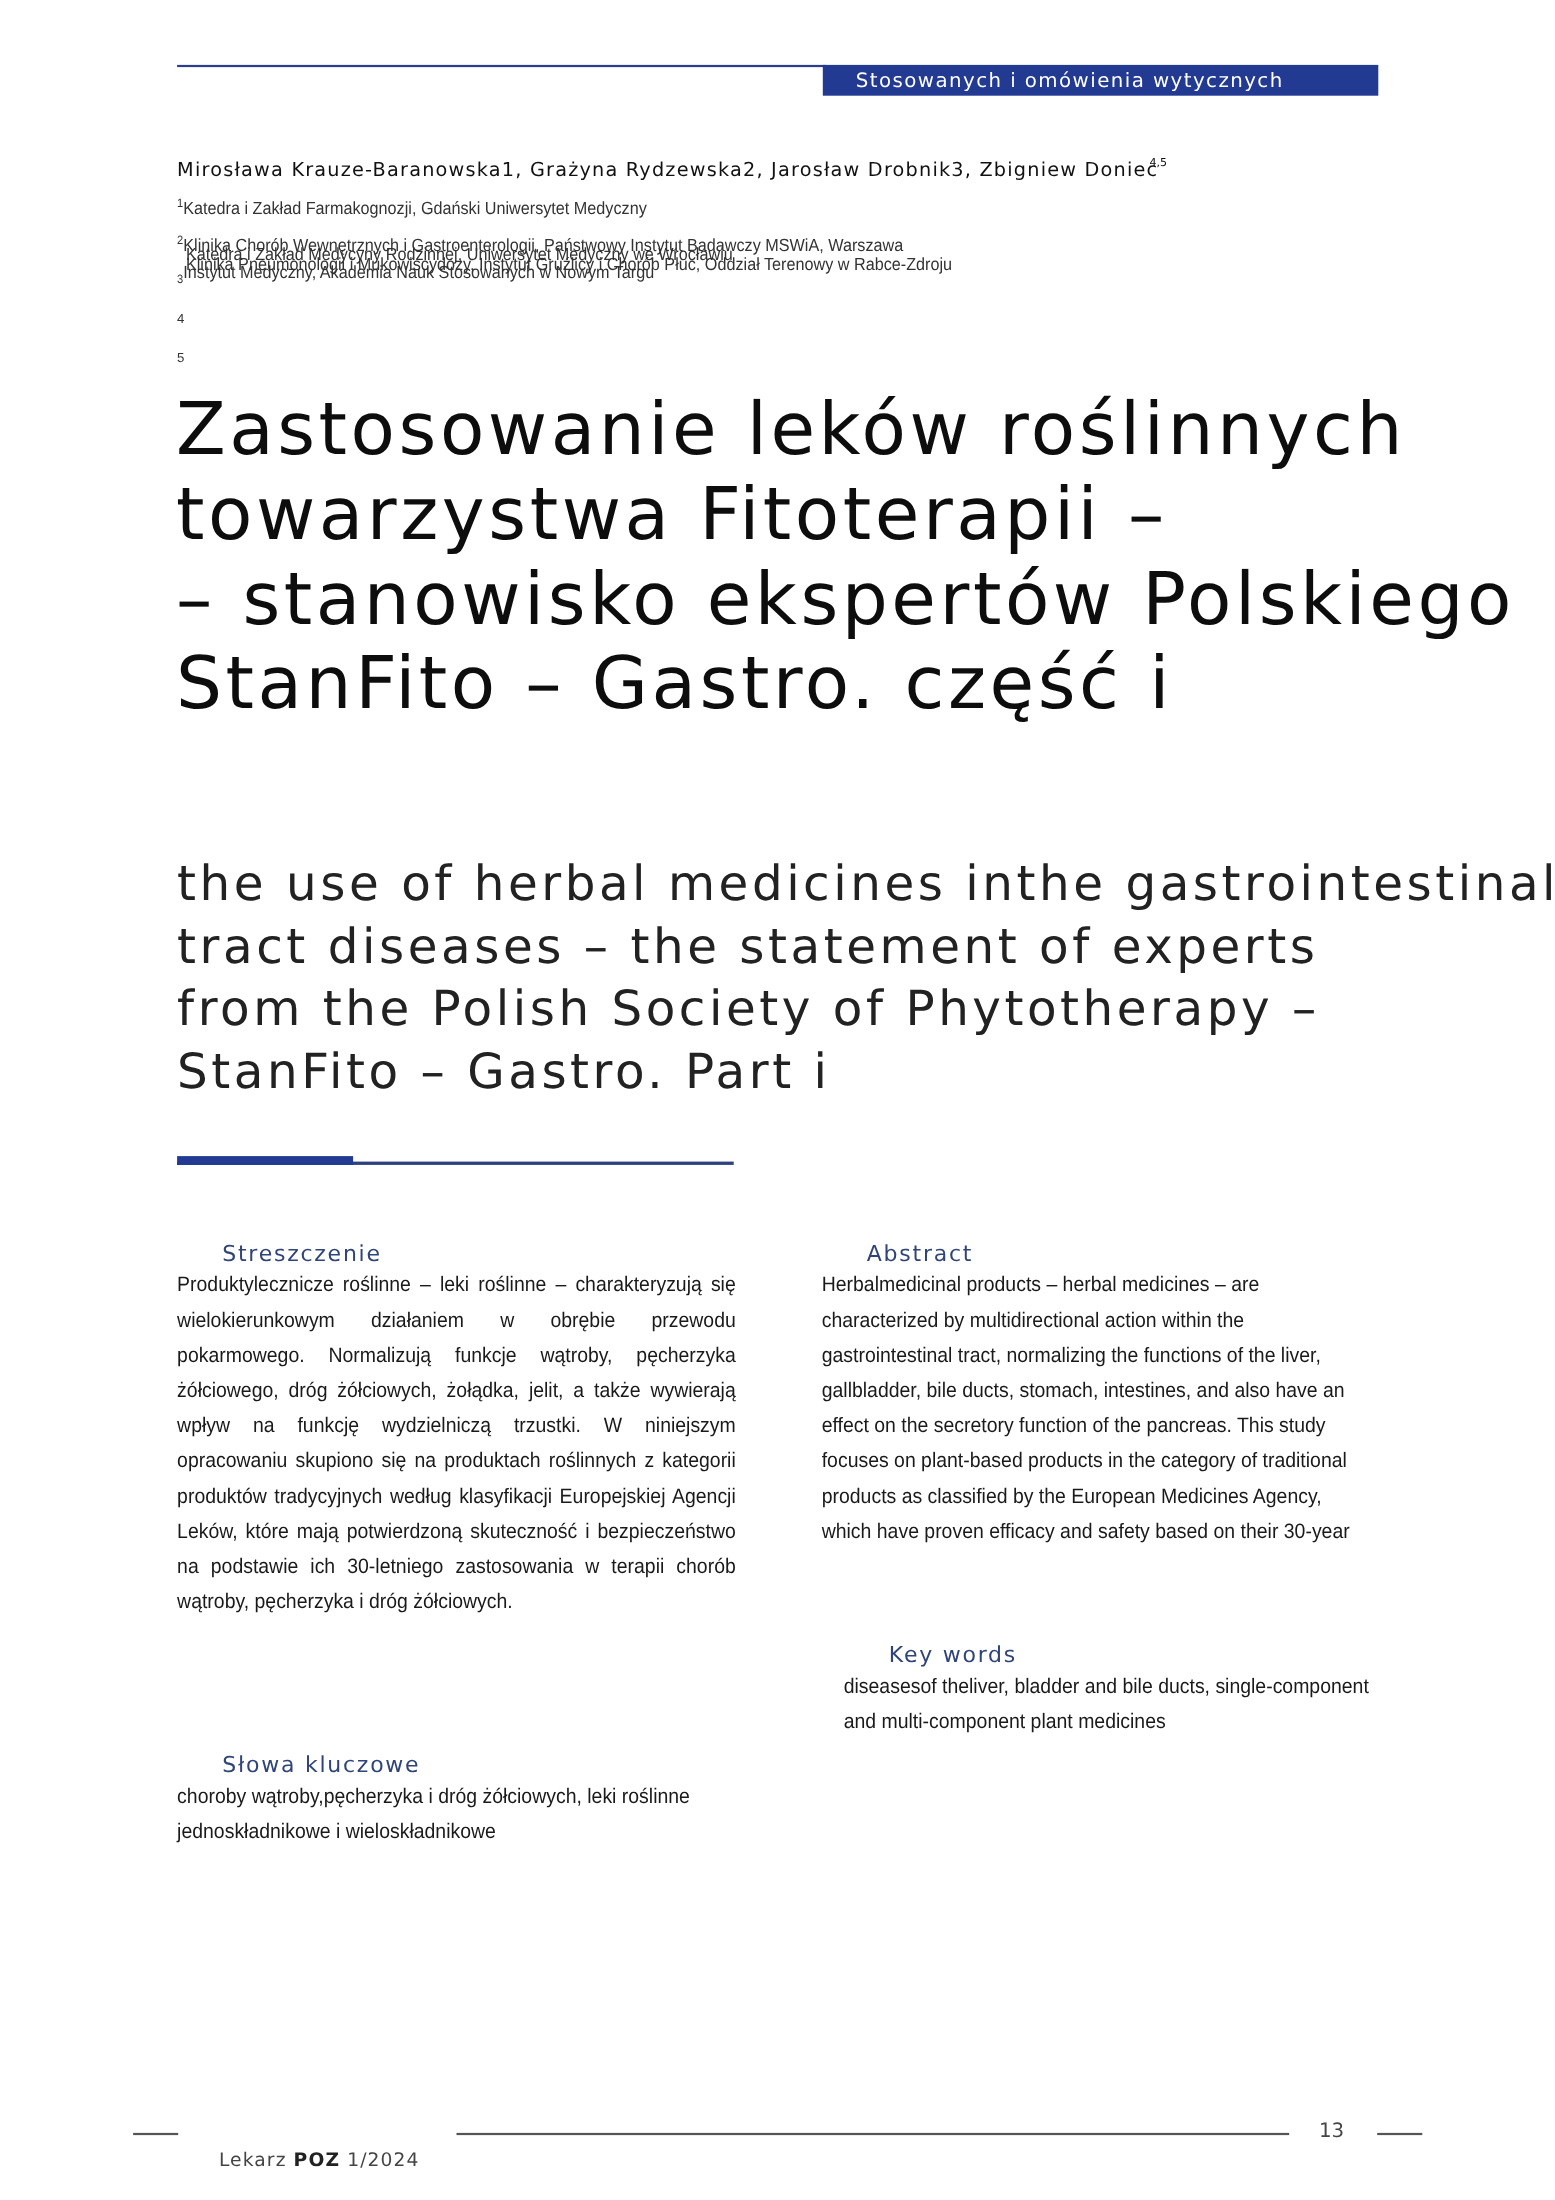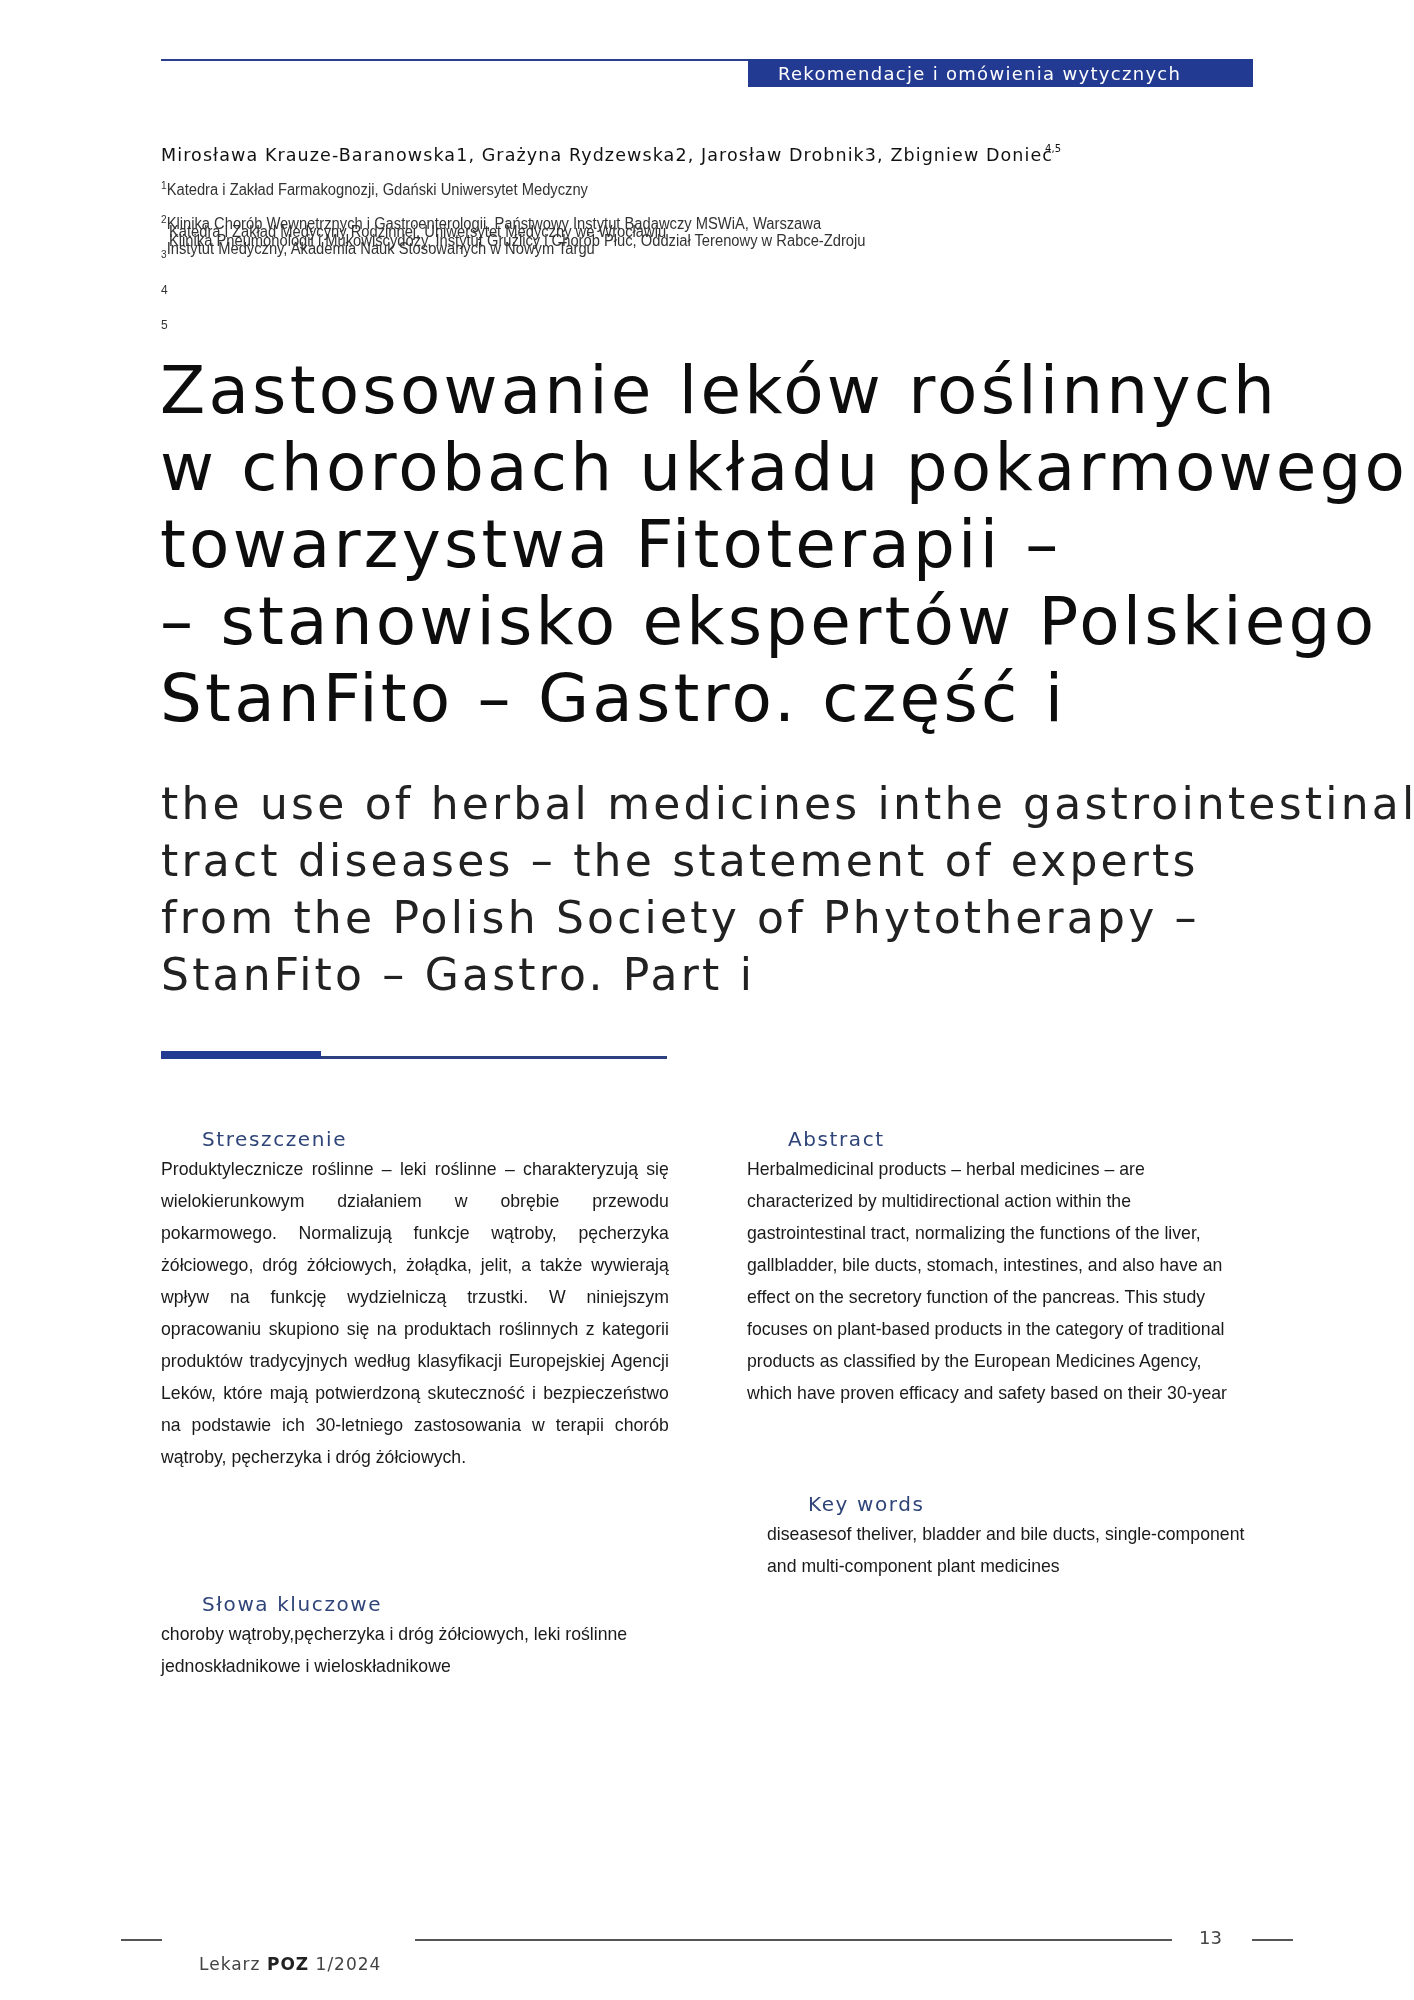--- a/index.html
+++ b/index.html
@@ -36,21 +36,21 @@
     .footer-dash { position: absolute; top: 1939px; height: 2px; background: #555; }
     .footer-journal { position: absolute; left: 199px; top: 1928px; font-size: 17px; color: #444; letter-spacing: 1px; margin-top: 26px; }
     .footer-journal b { font-weight: bold; color: #222; }
     .footer-page { position: absolute; left: 1199px; top: 1927px; font-size: 18px; color: #444; }
   </style>
 </head>
 <body>
 
 <div class="header-rule"></div>
 <div class="header-band">
-  <span>Rekomendacje i omówienia wytycznych</span>
+  <span>Stosowanych i omówienia wytycznych</span>
 </div>
 
 <div class="authors">
   <span>Mirosława Krauze-Baranowska1, Grażyna Rydzewska2, Jarosław Drobnik3, Zbigniew Doniec</span><sup>4,5</sup>
 </div>
 
 <div class="aff" style="left:161px; top:180px;">
   <sup>1</sup><span>Katedra i Zakład Farmakognozji, Gdański Uniwersytet Medyczny</span>
 </div>
 <div class="aff" style="left:161px; top:214px;">
@@ -63,21 +63,20 @@
   <span>Klinika Pneumonologii i Mukowiscydozy, Instytut Gruźlicy i Chorób Płuc, Oddział Terenowy w Rabce-Zdroju</span>
 </div>
 <div class="aff" style="left:161px; top:241px;">
   <span class="num" style="position:relative; top:4px;">3</span><span>Instytut Medyczny, Akademia Nauk Stosowanych w Nowym Targu</span>
 </div>
 <div class="aff-num" style="top:283px;">4</div>
 <div class="aff-num" style="top:318px;">5</div>
 
 <h1 class="title-pl">
   <div>Zastosowanie leków roślinnych</div>
-  <div>w chorobach układu pokarmowego</div>
   <div>towarzystwa Fitoterapii –</div>
   <div>– stanowisko ekspertów Polskiego</div>
   <div>StanFito – Gastro. część i</div>
 </h1>
 
 <h2 class="title-en">
   <div>the use of herbal medicines inthe gastrointestinal</div>
   <div>tract diseases – the statement of experts</div>
   <div>from the Polish Society of Phytotherapy –</div>
   <div>StanFito – Gastro. Part i</div>

